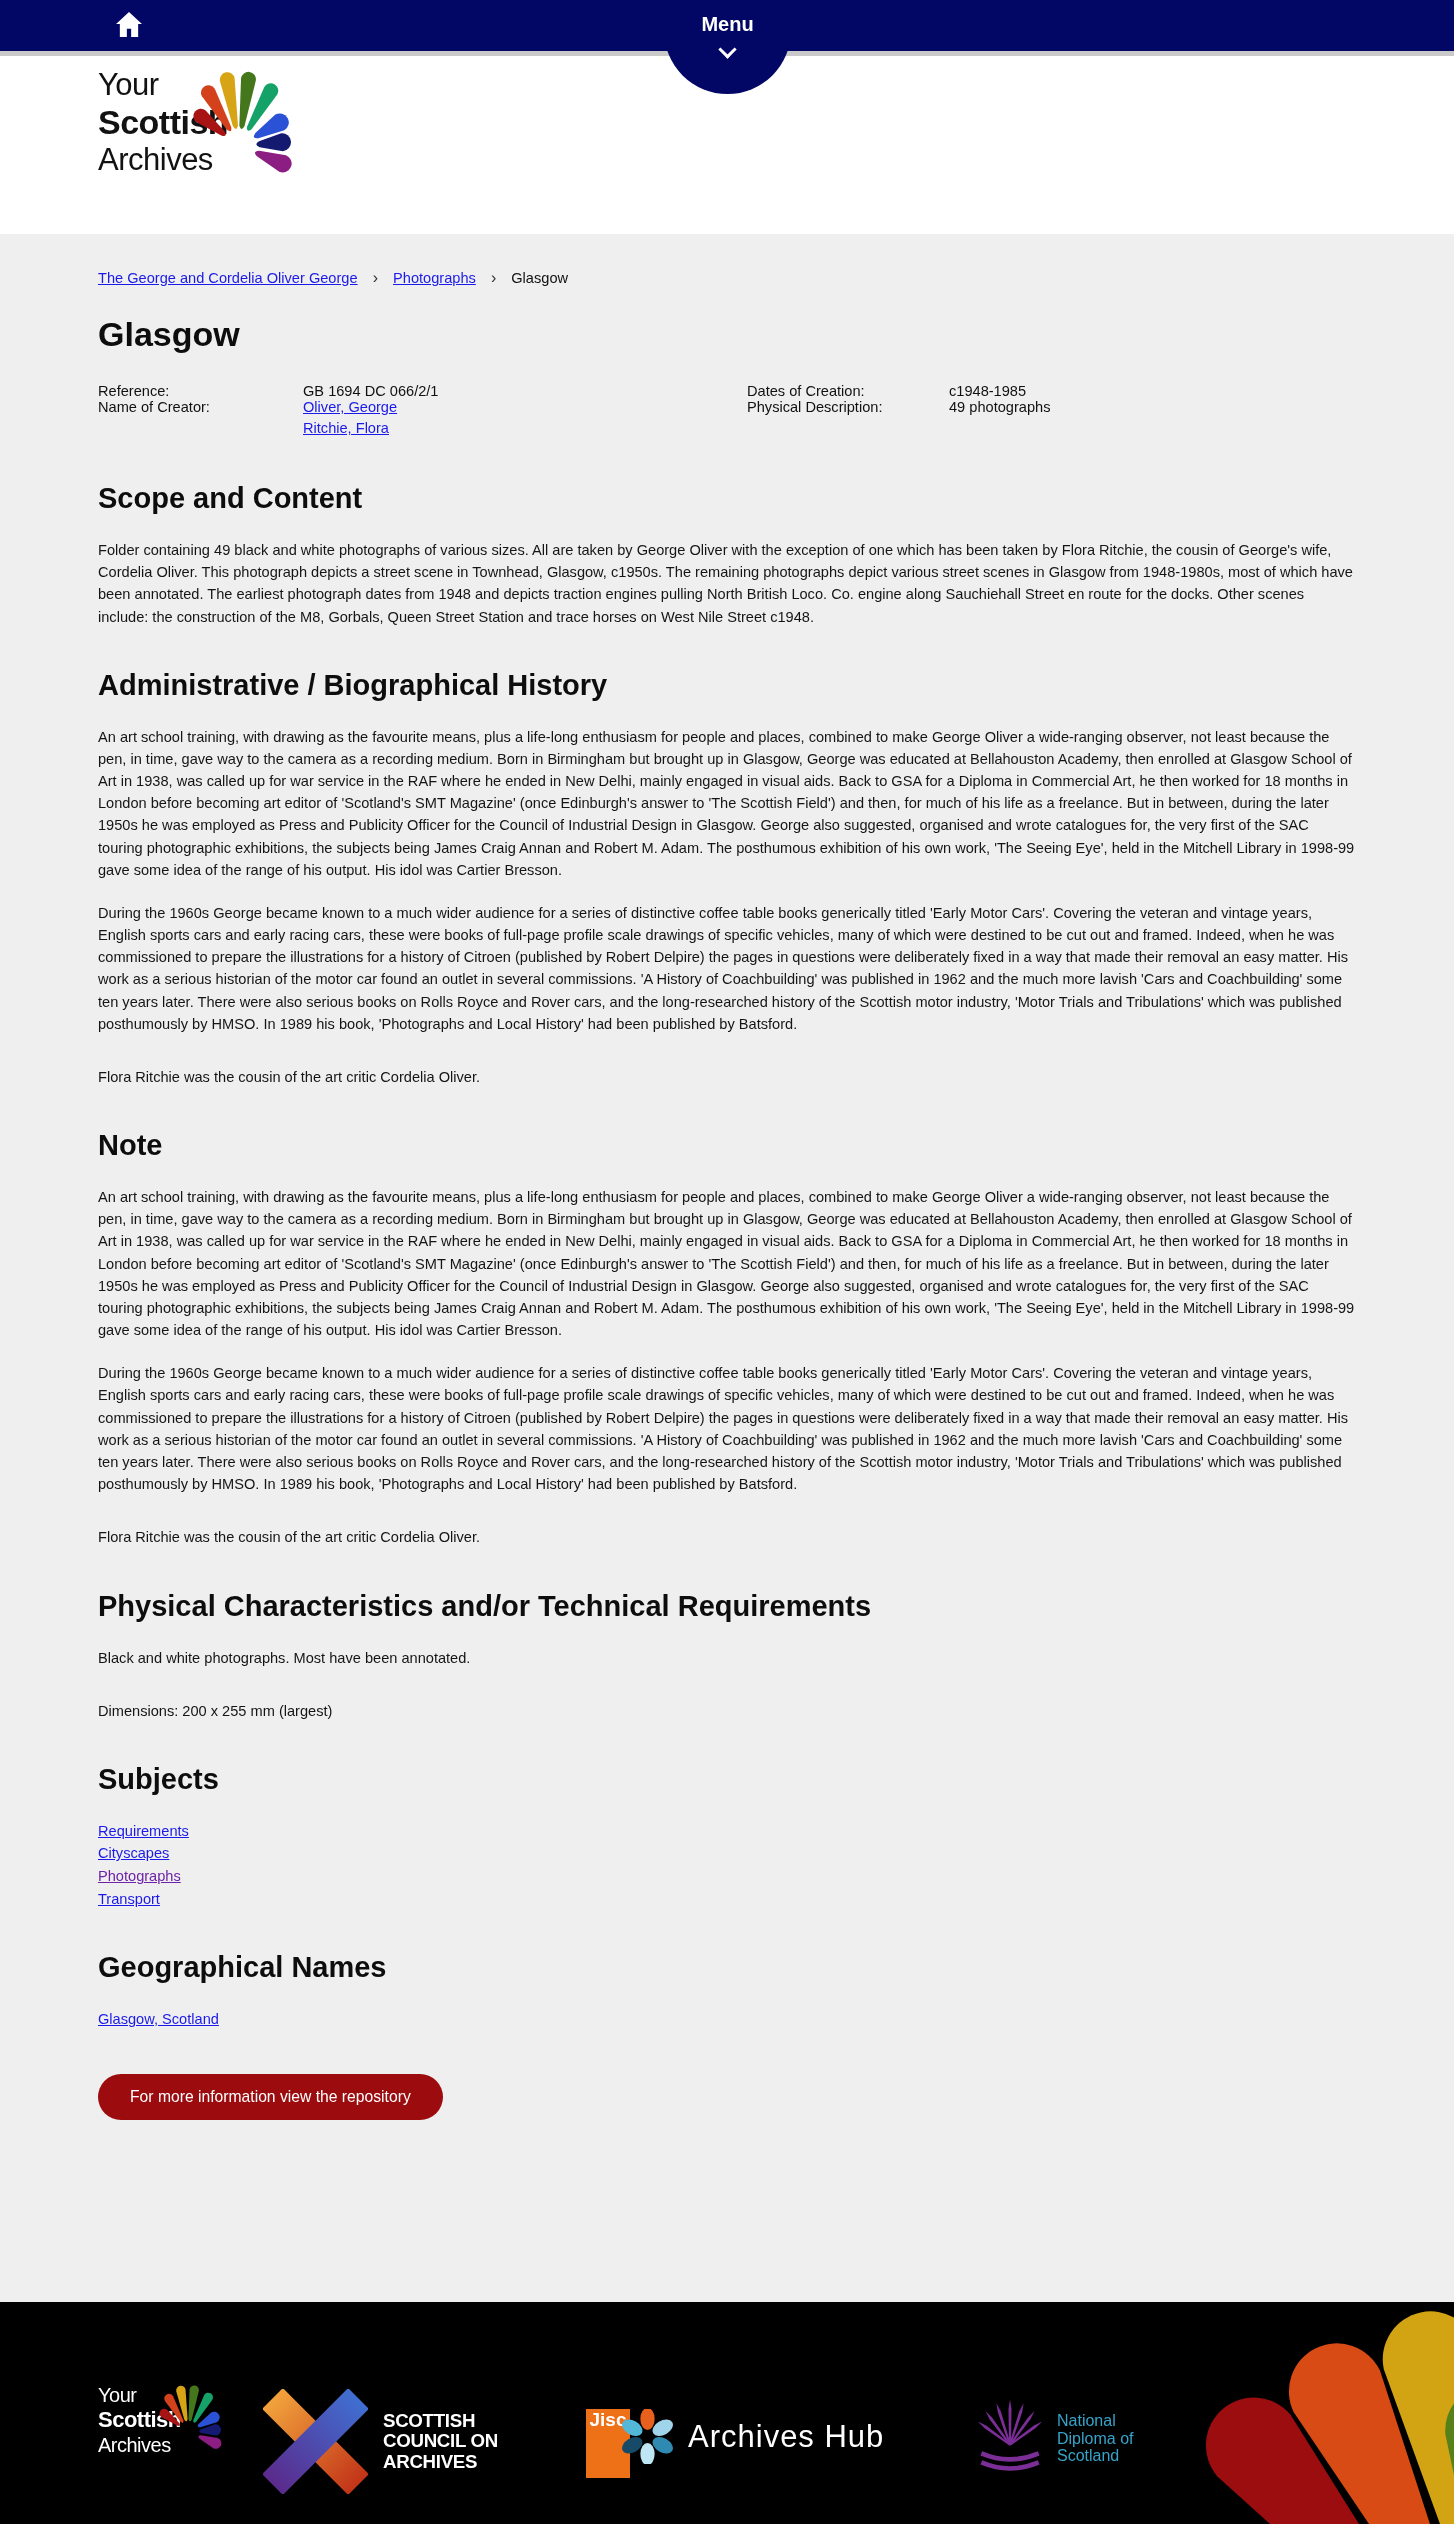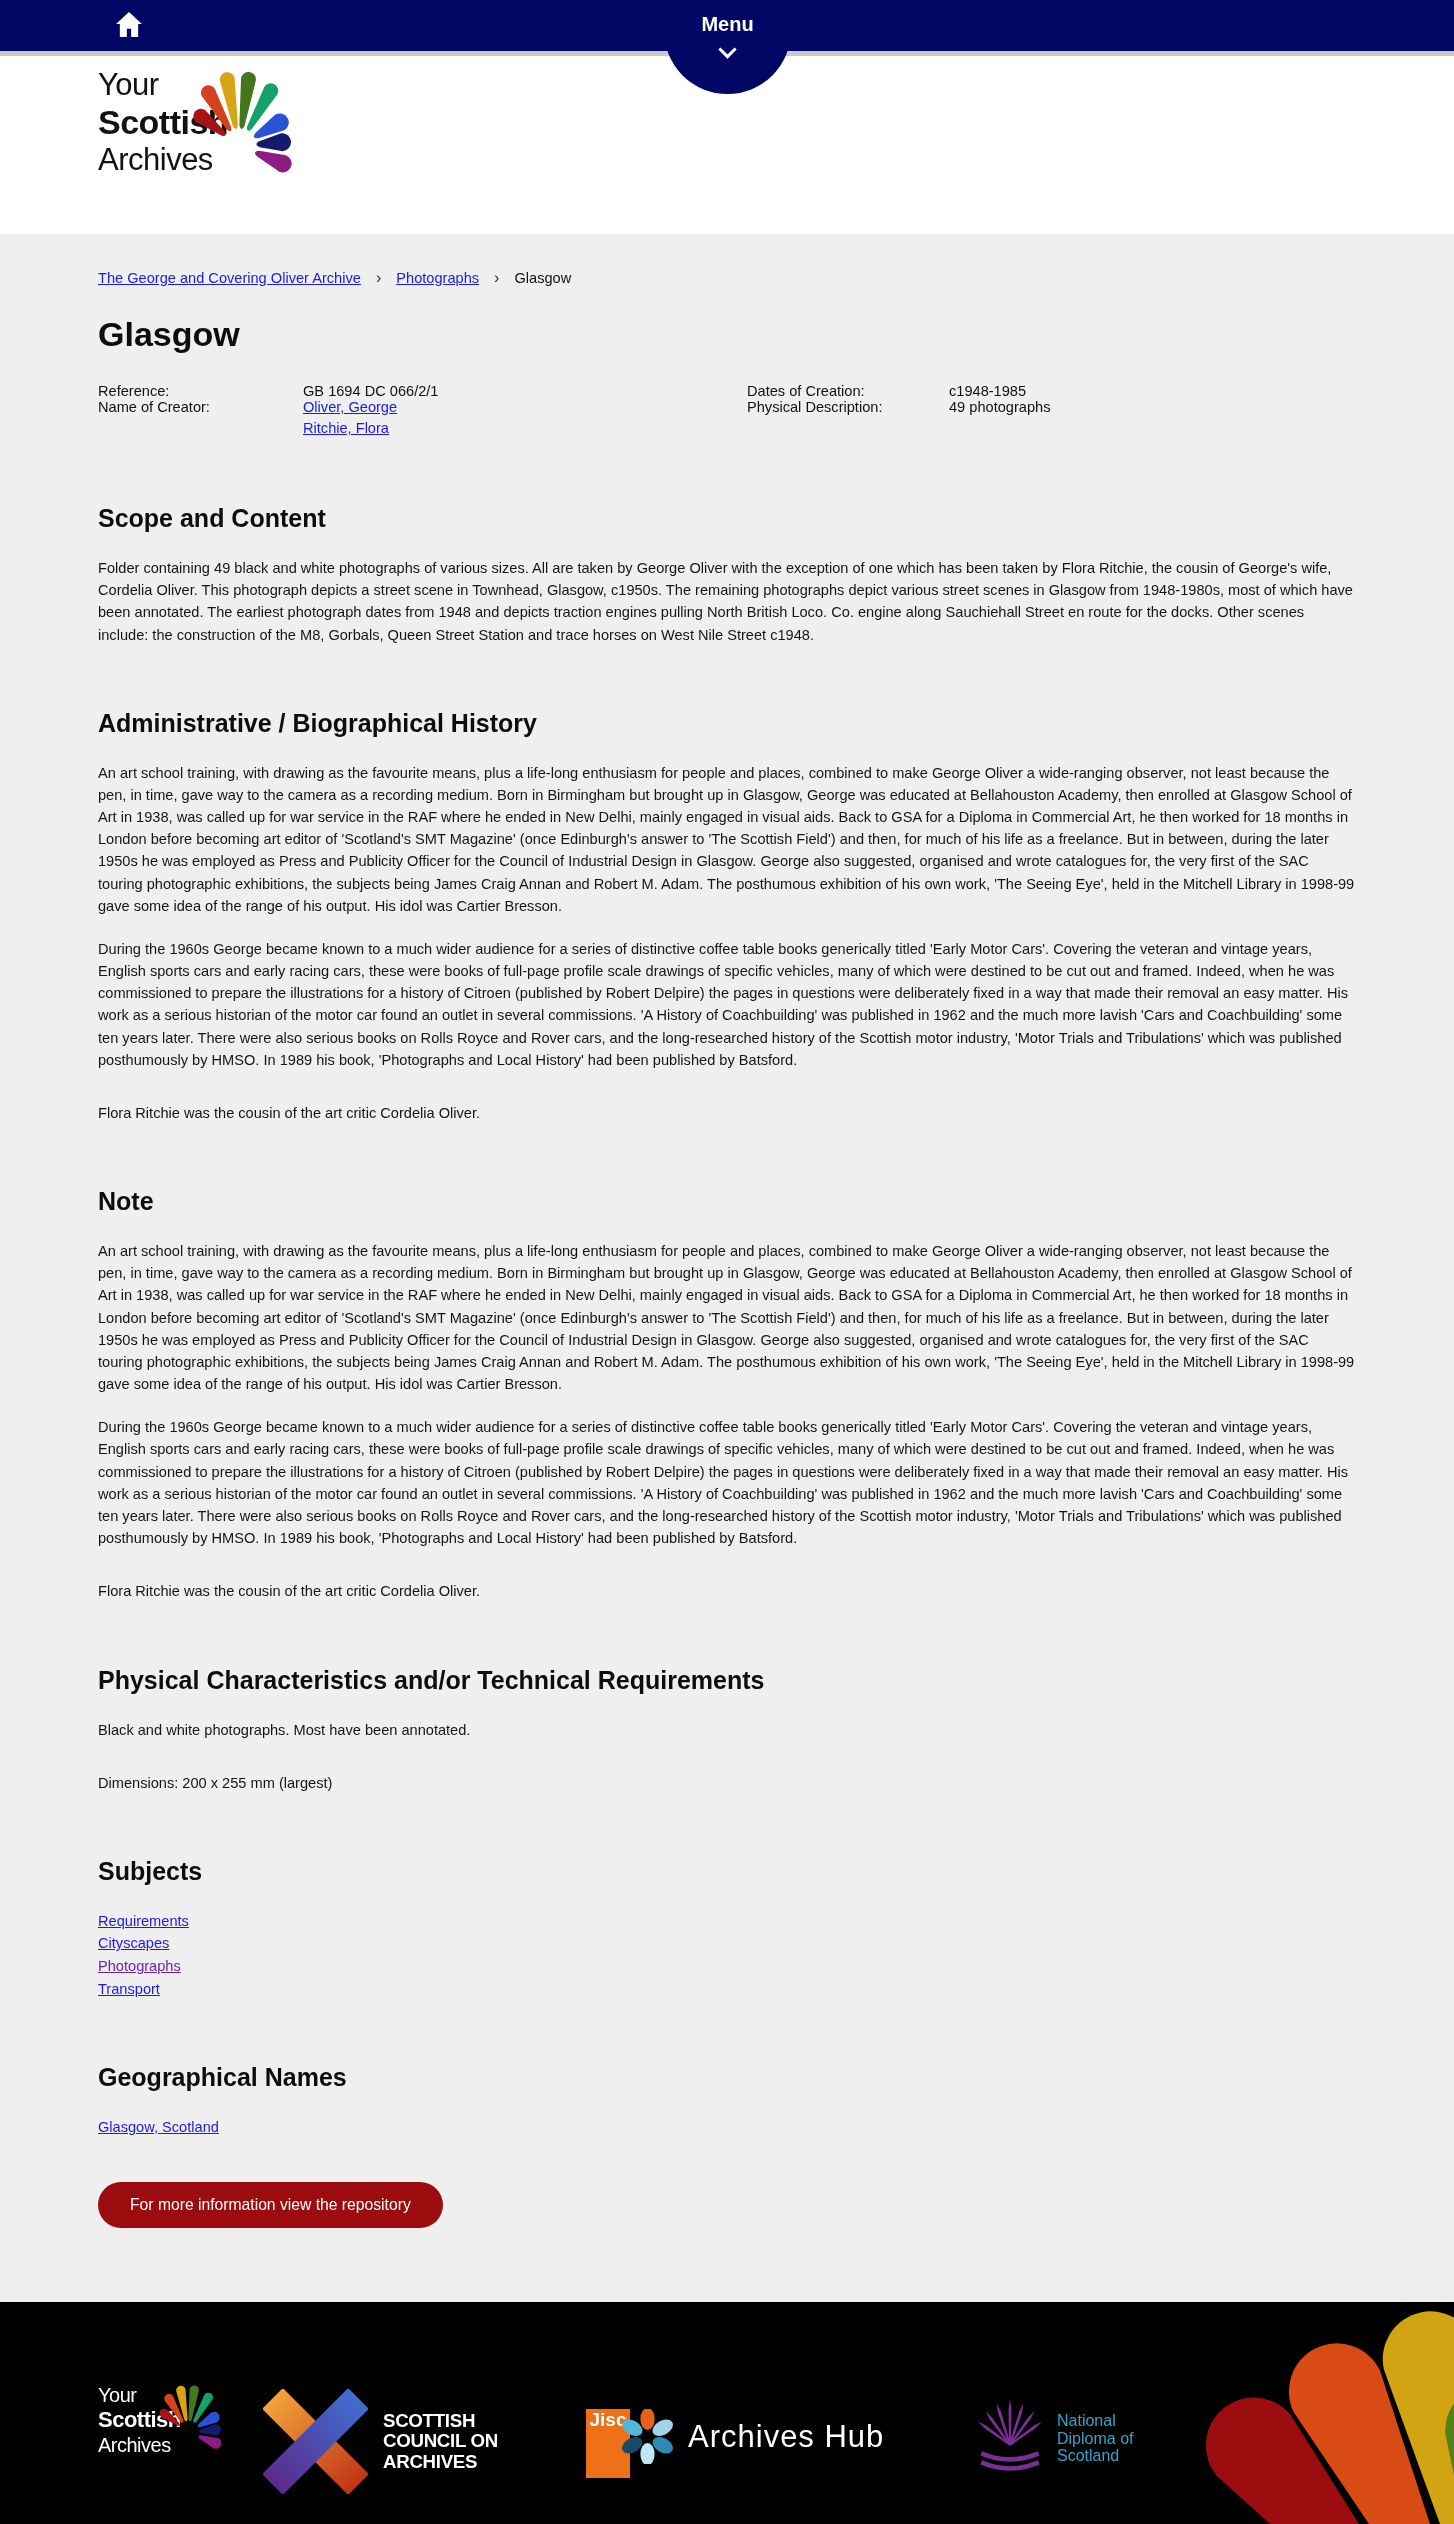--- a/index.html
+++ b/index.html
@@ -26,21 +26,21 @@
   .logo-text{font-size:31px;line-height:1.16;color:#121212;letter-spacing:-0.5px;}
   .logo-text .l2{font-weight:bold;font-size:34px;}
   .site-logo .fan{position:absolute;left:85px;top:-7px;}
 
   
   .content{padding:35px 98px 0 98px;min-height:2068px;background:var(--bg);}
   .breadcrumb{font-size:14.6px;margin-bottom:28px;}
   .breadcrumb .sep{color:#333;margin:0 11px;font-size:16px;text-decoration:none;display:inline-block;}
   .breadcrumb .current{color:#111;}
   h1{font-size:34px;font-weight:bold;margin:0 0 29px 0;color:#0d0d0d;}
-  h2{font-size:25px;font-weight:bold;margin:63px 0 24px 0;color:#0d0d0d;}
+  h2{font-size:29px;font-weight:bold;margin:41px 0 24px 0;color:#0d0d0d;}
   .meta{display:grid;grid-template-columns:205px 444px 202px auto;font-size:14.6px;margin-bottom:5px;}
   .meta a{display:block;width:fit-content;margin-bottom:5px;}
   p{font-size:14.6px;line-height:1.52;margin:0 0 21px 0;color:#151515;}
   .standalone{margin-top:31px;}
   .link-list a{display:block;width:fit-content;font-size:14.6px;line-height:1.55;}
   .repo-btn{display:inline-block;margin-top:43px;background:var(--btn-red);color:#fff;border:none;
     font-family:"Liberation Sans",sans-serif;font-size:15.7px;padding:0 32px;height:46px;line-height:46px;
     border-radius:23px;cursor:pointer;}
 
   
@@ -91,21 +91,21 @@
         <path d="M-24 24 A24 24 0 0 1 24 24 L8 95 Q0 112 -8 95 Z" fill="#2b51d6" transform="translate(280,155) rotate(60)"></path>
         <path d="M-24 24 A24 24 0 0 1 24 24 L8 85 Q0 101 -8 85 Z" fill="#141a70" transform="translate(289,218) rotate(85)"></path>
         <path d="M-24 24 A24 24 0 0 1 24 24 L8 95 Q0 112 -8 95 Z" fill="#8c1d82" transform="translate(289,286) rotate(112)"></path>
       </svg>
     </div>
   </div>
 </header>
 
 <main class="content">
   <nav class="breadcrumb">
-    <a href="#" class="blue">The George and Covering Oliver Archive</a>
+    <a href="#" class="blue">The George and Cordelia Oliver George</a>
     <span class="sep">›</span>
     <a href="#" class="blue">Photographs</a>
     <span class="sep">›</span>
     <span class="current">Glasgow</span>
   </nav>
 
   <h1>Glasgow</h1>
 
   <div class="meta">
     <div>Reference:</div>

